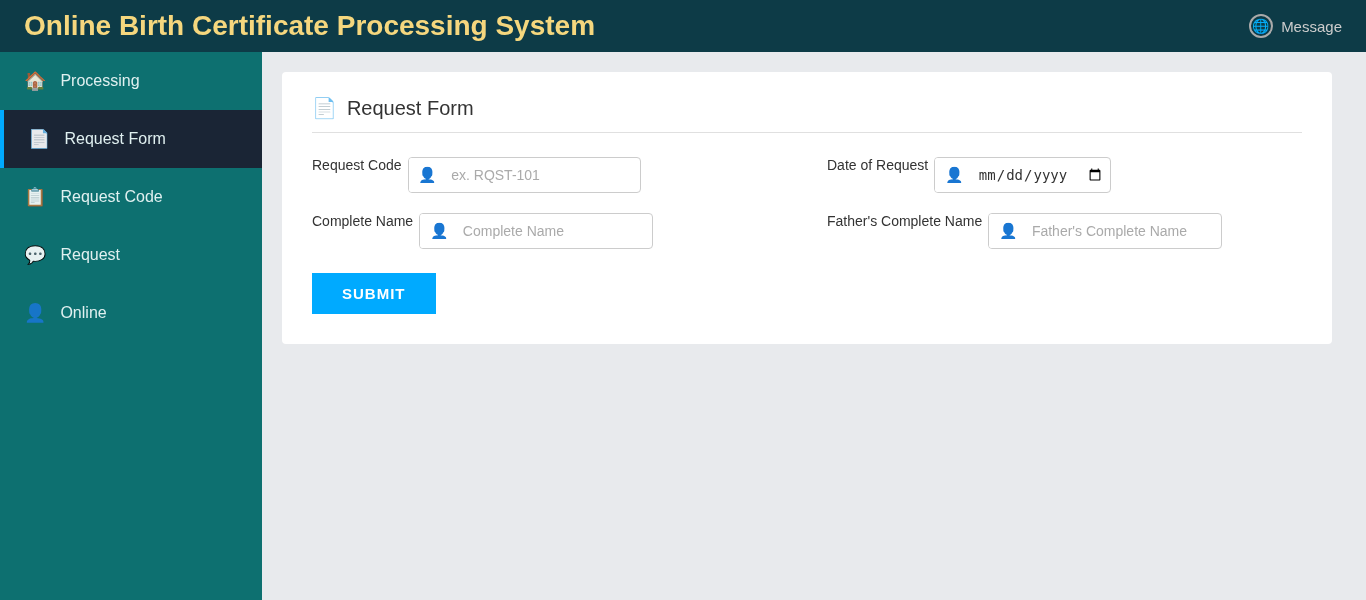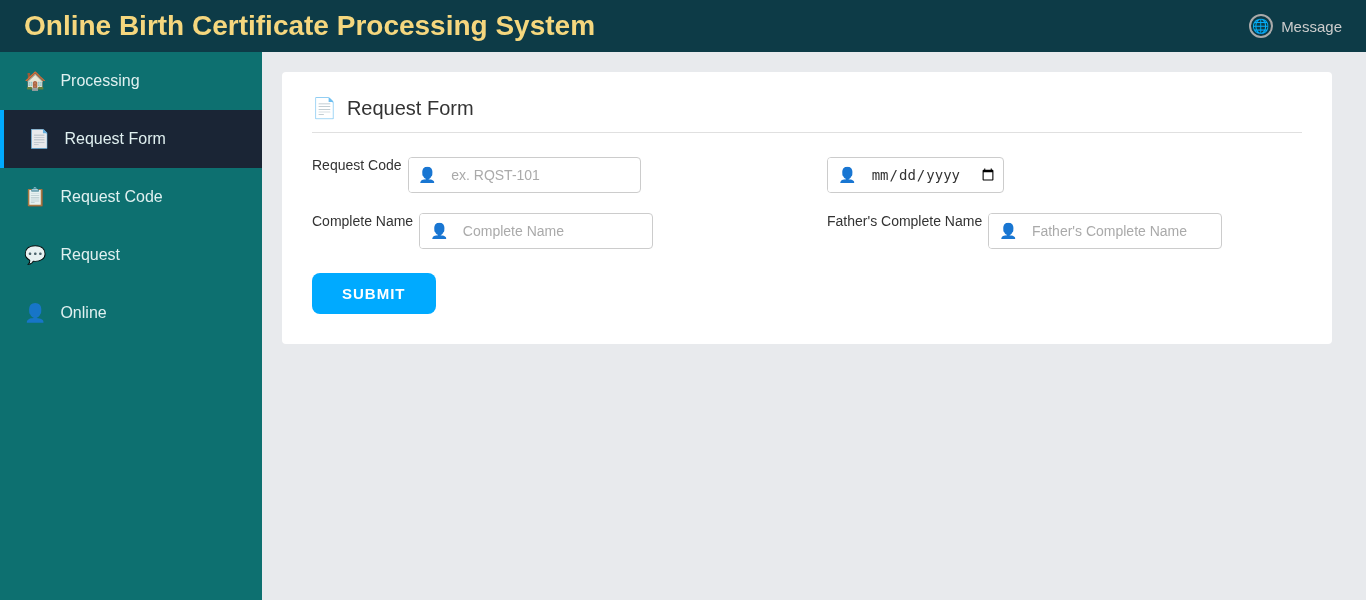--- a/index.html
+++ b/index.html
@@ -180,21 +180,21 @@
     }
 
     .submit-btn {
       margin-top: 24px;
       background-color: #00aaff;
       color: #fff;
       border: none;
       padding: 12px 30px;
       font-size: 15px;
       font-weight: bold;
-      border-radius: 8px;
+      border-radius: 0;
       cursor: pointer;
       letter-spacing: 1px;
     }
   </style>
 </head>
 <body>
 
 <header class="header">
   <h1 class="header-title">Online Birth Certificate Processing System</h1>
   <div class="header-user">
@@ -239,20 +239,21 @@
 
         <div class="form-group">
           <label class="form-label">Request Code</label>
           <div class="input-wrapper">
             <span class="input-icon">👤</span>
             <input type="text" class="form-input" placeholder="ex. RQST-101" style="">
           </div>
         </div>
 
         <div class="form-group">
+          <label class="form-label">Date of Request</label>
           <div class="input-wrapper">
             <span class="input-icon">👤</span>
             <input type="date" class="form-input" placeholder="dd/mm/yyyy" style="">
           </div>
         </div>
 
         <div class="form-group">
           <label class="form-label">Complete Name</label>
           <div class="input-wrapper">
             <span class="input-icon">👤</span>

